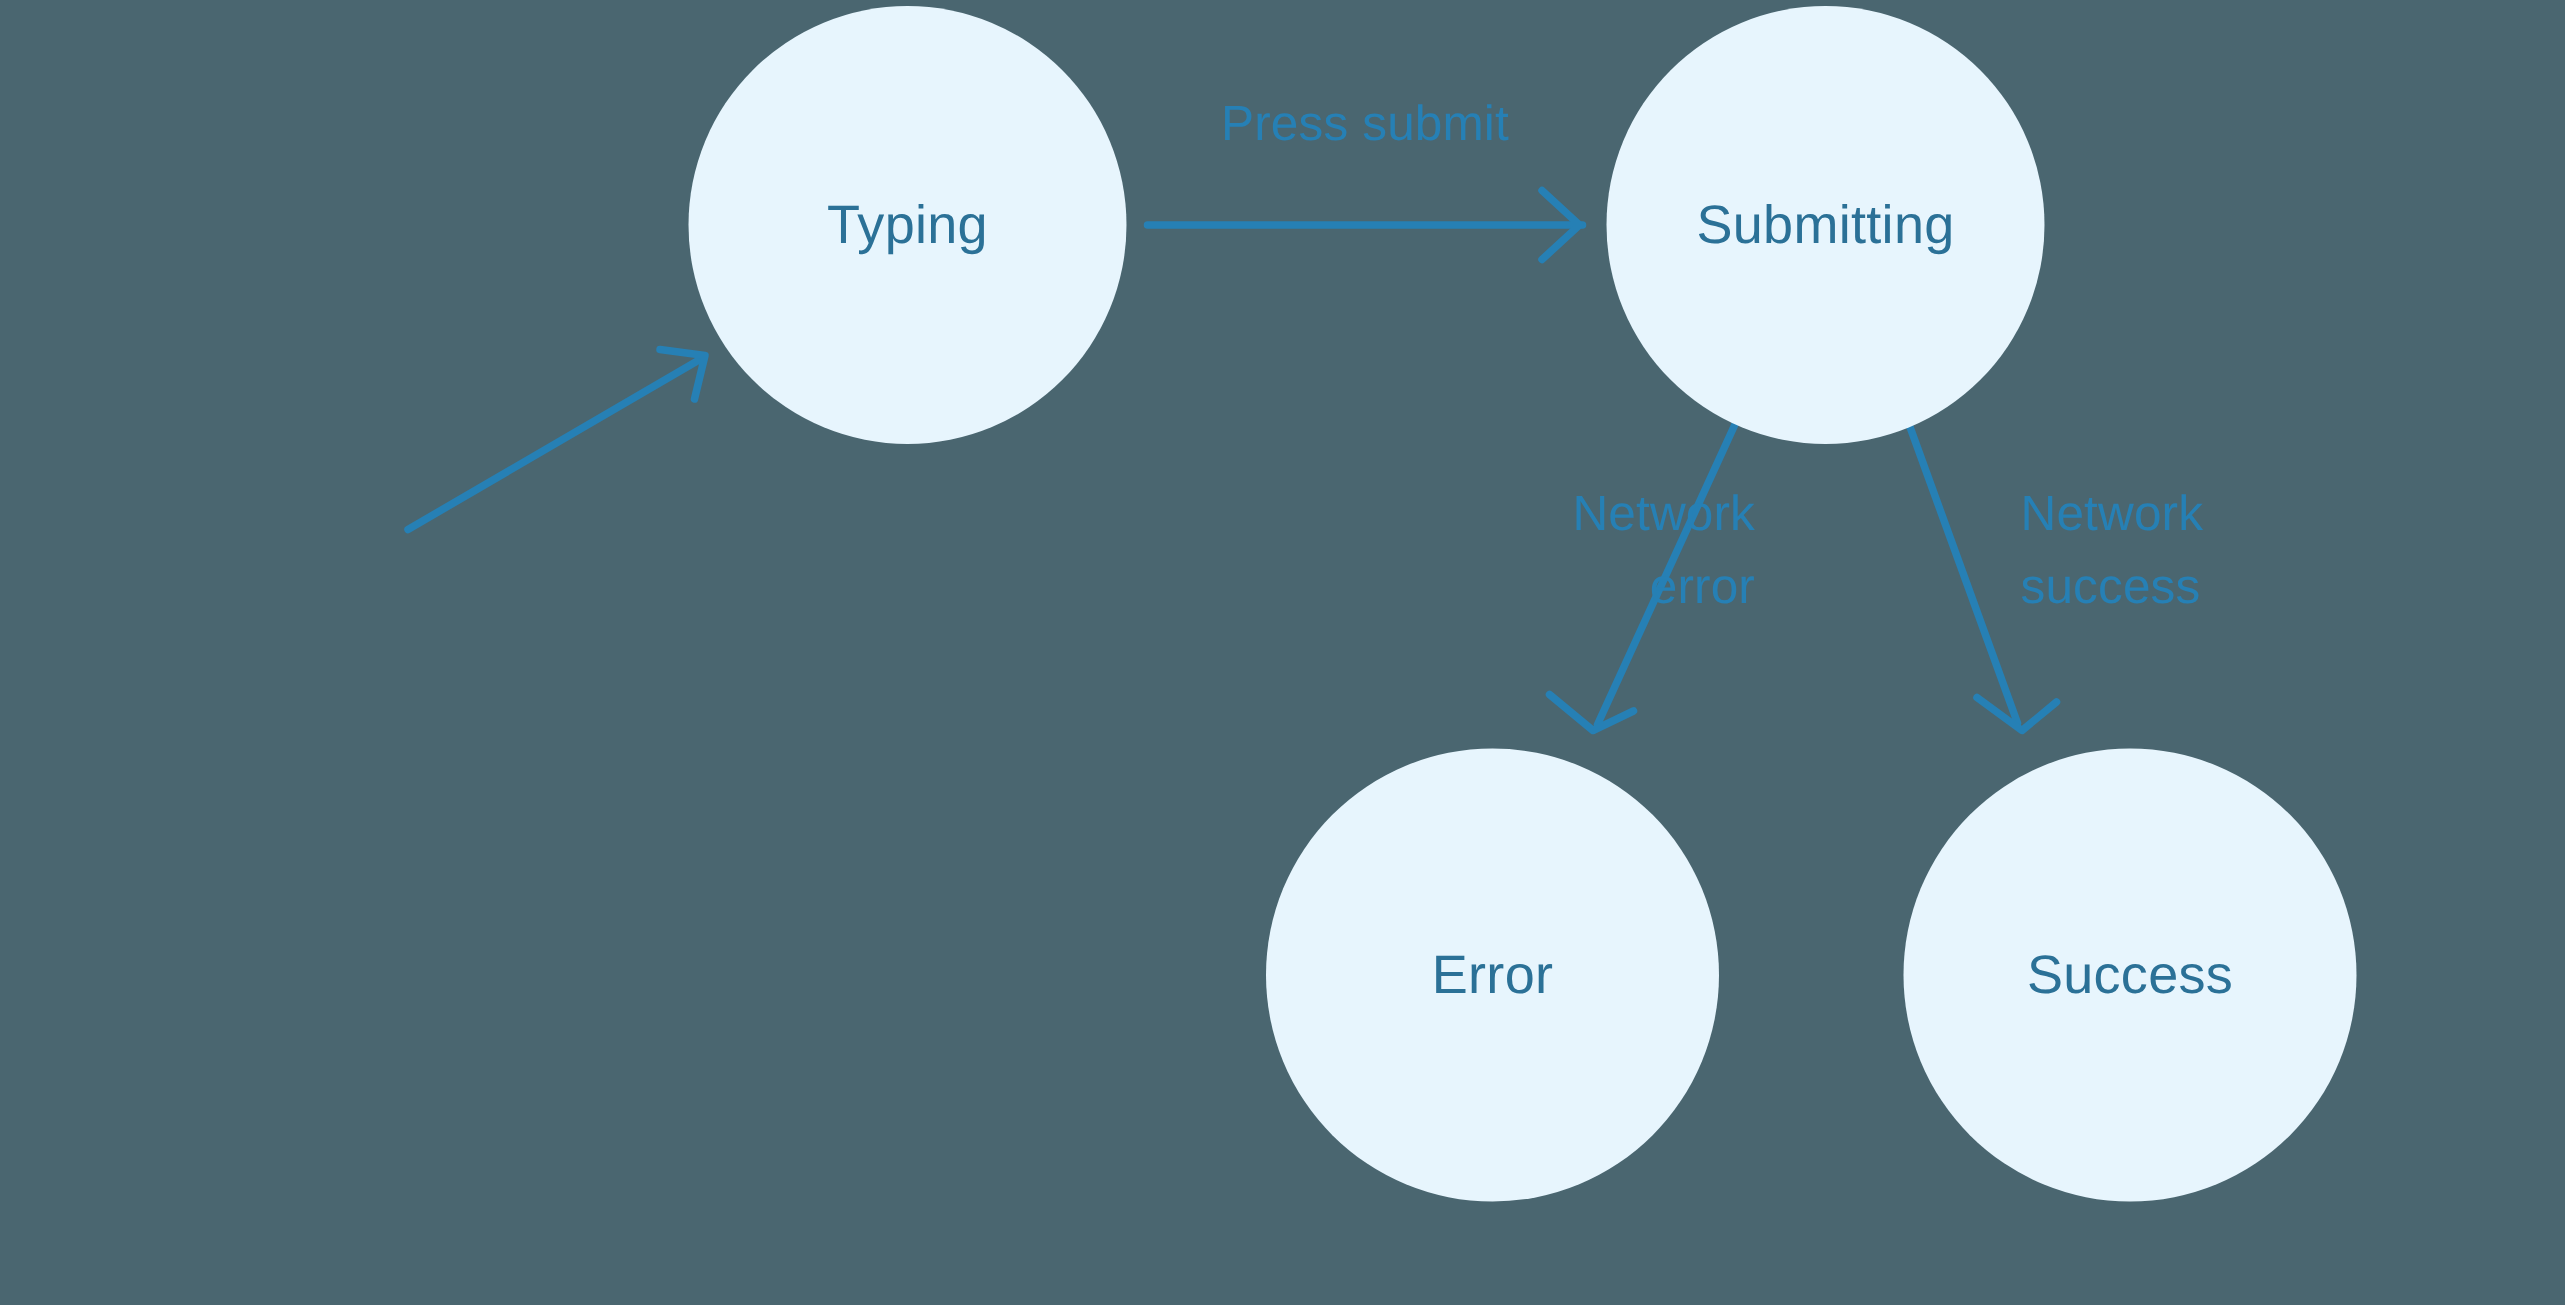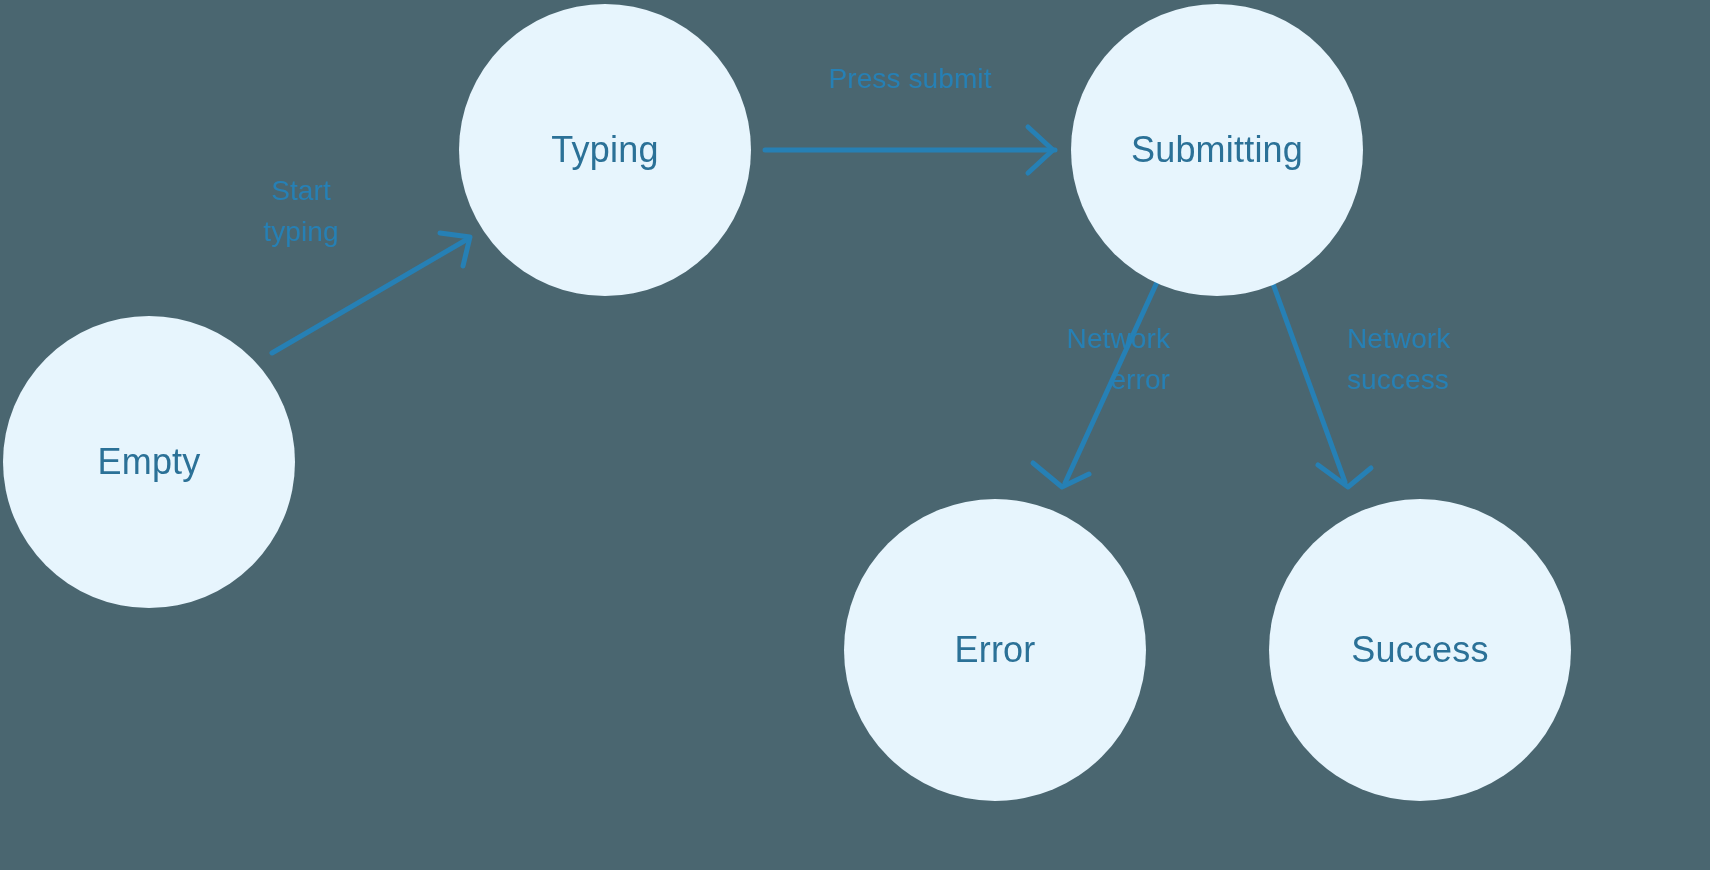--- a/index.html
+++ b/index.html
@@ -36,21 +36,21 @@
     color: #2b7197;
     font-size: 36px;
     font-weight: 400;
     letter-spacing: 0.2px;
     white-space: nowrap;
     line-height: 1;
   }
   .edge-label {
     position: absolute;
     color: #2680b5;
-    font-size: 28px;
+    font-size: 33px;
     font-weight: 400;
     line-height: 1.48;
     white-space: pre-line;
     letter-spacing: 0.1px;
   }
   .el-center { text-align: center; }
   .el-right  { text-align: right; }
   .el-left   { text-align: left; }
 </style>
 </head>
@@ -77,42 +77,37 @@
         <polyline points="1033,463 1062,487 1089,474"></polyline>
       </g>
 
       <g>
         <line x1="1272" y1="281" x2="1345" y2="482"></line>
         <polyline points="1318,465 1348,487 1371,468"></polyline>
       </g>
     </g>
   </svg>
 
-  <div class="node" style="left:3px; top:316px; width:292px; height:292px;">
-    <span class="node-label">Empty</span>
-  </div>
 
   <div class="node" style="left:459px; top:4px; width:292px; height:292px;">
     <span class="node-label">Typing</span>
   </div>
 
   <div class="node" style="left:1071px; top:4px; width:292px; height:292px;align-items:center;">
     <span class="node-label">Submitting</span>
   </div>
 
   <div class="node" style="left:844px; top:499px; width:302px; height:302px;">
     <span class="node-label">Error</span>
   </div>
 
   <div class="node" style="left:1269px; top:499px; width:302px; height:302px;">
     <span class="node-label">Success</span>
   </div>
 
-  <div class="edge-label el-center" style="left:205px; top:170px; width:192px;">Start
-typing</div>
 
   <div class="edge-label el-center" style="left:760px; top:58px; width:300px;">Press submit</div>
 
   <div class="edge-label el-right" style="left:880px; top:318px; width:290px;">Network
 error</div>
 
   <div class="edge-label el-left" style="left:1347px; top:318px; width:330px;">Network
 success</div>
 
 </div>

